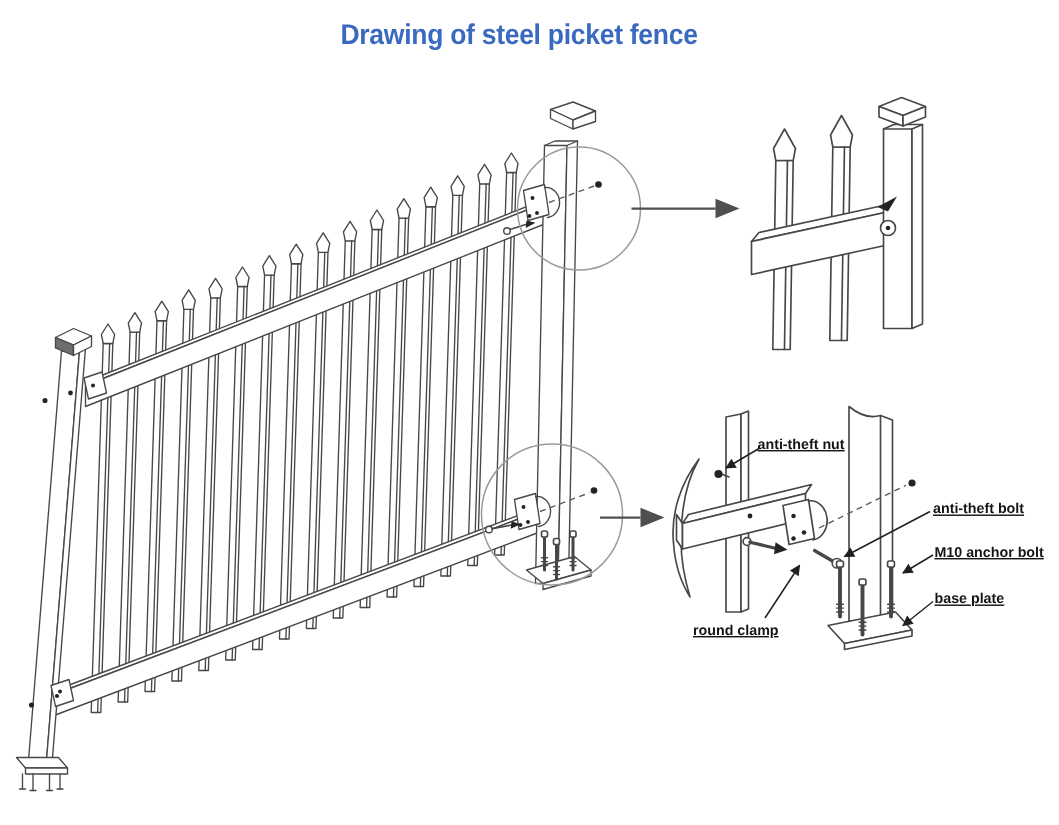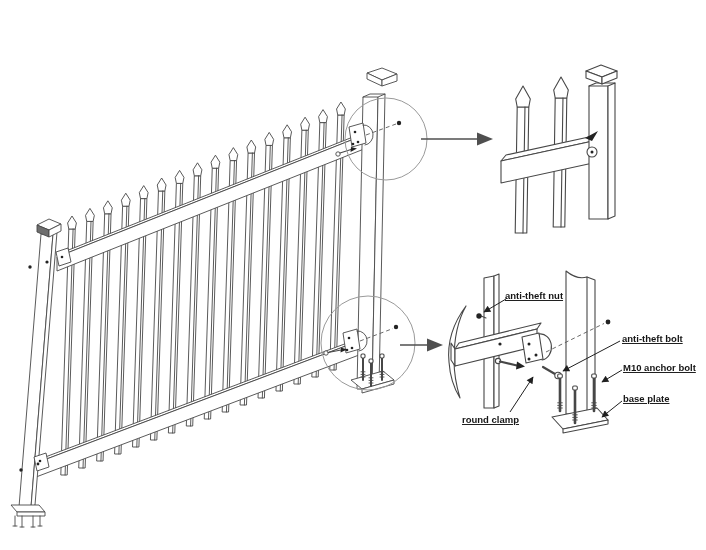--- a/index.html
+++ b/index.html
@@ -27,20 +27,21 @@
   .garrow{stroke:var(--arrow);stroke-width:1.5;}
   .gah{fill:var(--arrow);stroke:none;}
   .leader{fill:none;stroke:#202020;stroke-width:1;}
   .label{font-family:"Liberation Sans",sans-serif;font-size:9.5px;font-weight:bold;
          fill:var(--label-ink);text-decoration:underline;}
 </style>
 </head>
 <body>
 
 <div class="stage">
+  <div class="title"><span>Drawing of steel picket fence</span></div>
 
   <svg width="706" height="550" viewBox="0 0 706 550">
     <defs>
       <marker id="lead-arrow" viewBox="0 0 10 10" refX="9" refY="5" markerWidth="9" markerHeight="7" orient="auto-start-reverse">
         <path d="M0,0 L10,5 L0,10 z" fill="#202020"></path>
       </marker>
     </defs>
 
     <g>
 

